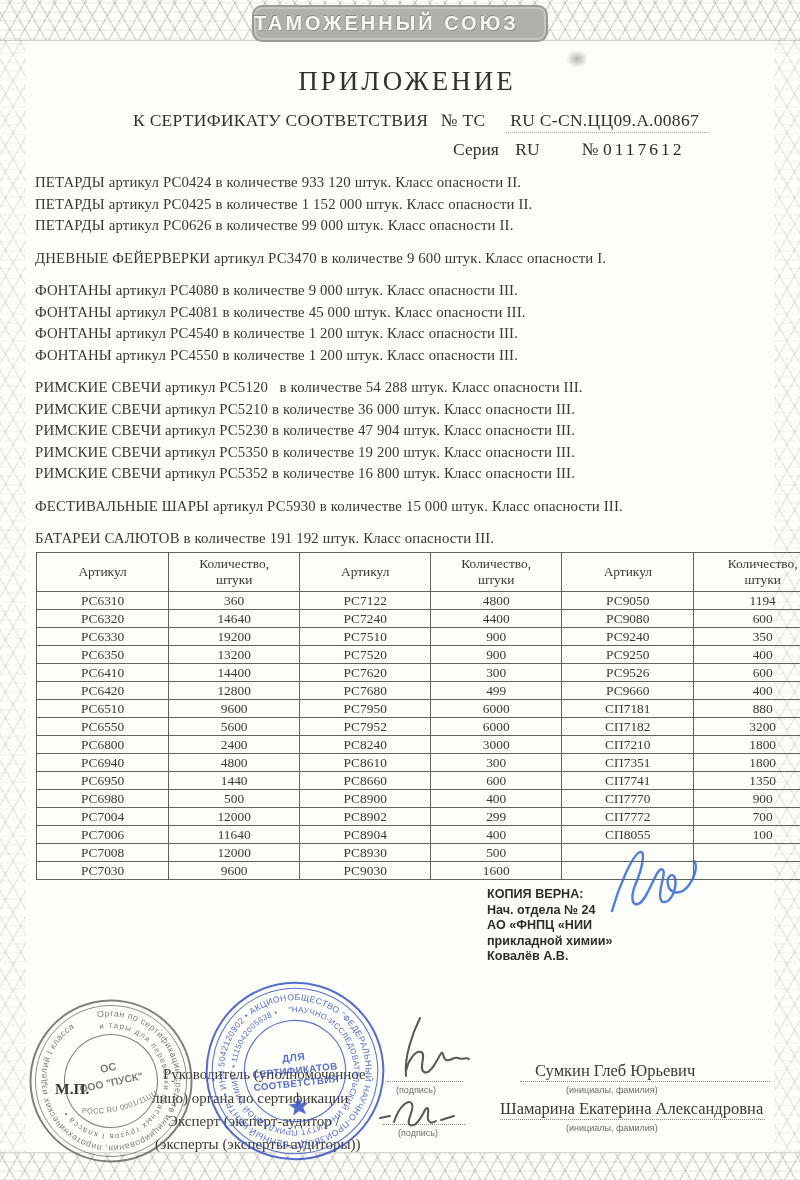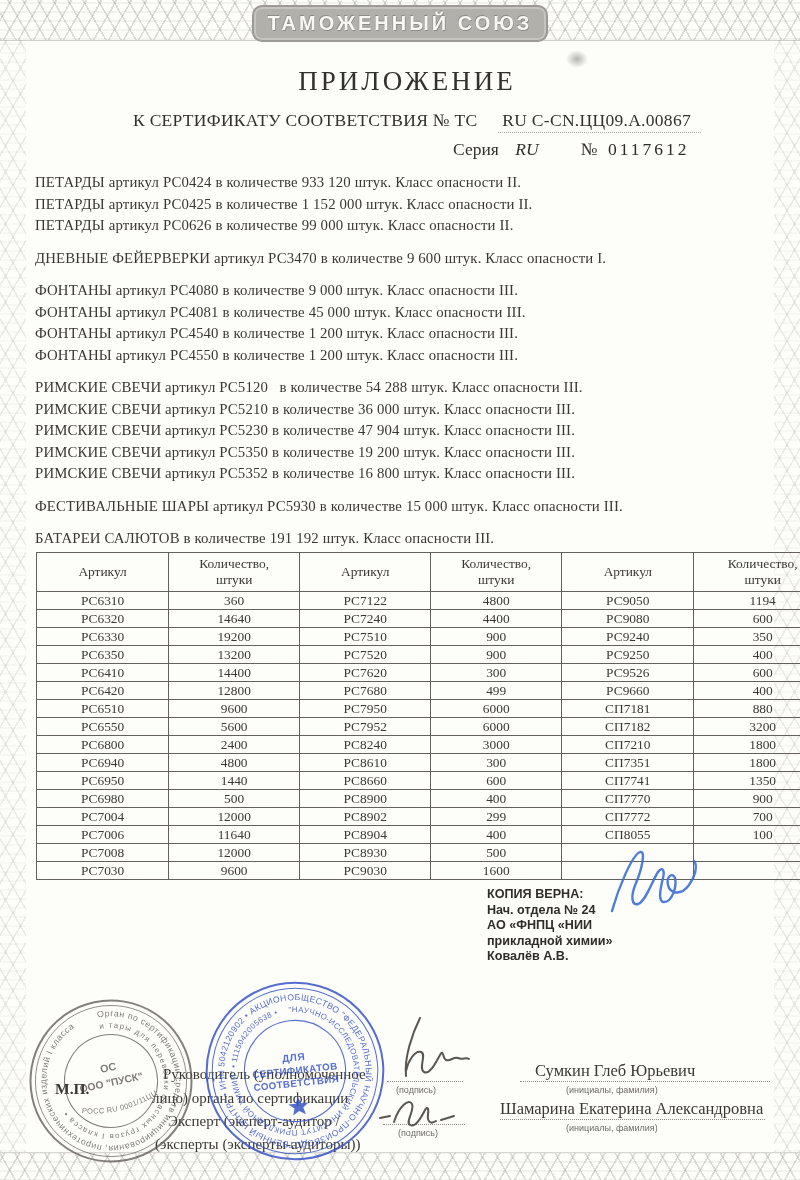--- a/index.html
+++ b/index.html
@@ -17,38 +17,38 @@
   }
   .strip.top{left:0;top:0;width:800px;height:40px;border-bottom:1px solid #d2d0cc;}
   .strip.bottom{left:0;top:1152px;width:800px;height:28px;border-top:1px solid #d8d6d2;}
   .strip.left{left:0;top:40px;width:26px;height:1112px;opacity:.55;}
   .strip.right{left:774px;top:40px;width:26px;height:1112px;opacity:.55;}
   
   .banner{
     position:absolute;left:252px;top:5px;width:292px;height:33px;z-index:2;
     background:#b2b0ab;border:2px solid #9c9a95;border-radius:10px;
     box-shadow:inset 0 0 0 2px #c6c4bf;
-    display:flex;align-items:center;justify-content:center;
+    display:flex;align-items:center;
   }
   .banner span{
     font-family:"Liberation Sans",sans-serif;font-weight:bold;font-size:20px;
     letter-spacing:3px;color:#f8f7f3;
     text-shadow:0.6px 0.6px 0 #8d8b86,-0.6px -0.6px 0 #8d8b86;
     white-space:nowrap;
   }
   
   .title{position:absolute;left:0;top:66px;width:800px;text-align:center;
     font-size:27px;letter-spacing:3px;color:#33312d;padding-left:7px;}
   .cert-line{position:absolute;left:133px;top:110px;font-size:17.5px;letter-spacing:.3px;color:#33312d;white-space:nowrap;}
-  .cert-line .nsign{margin-left:0;}
+  .cert-line .nsign{margin-left:8px;}
   .cert-line .cnum{margin-left:16px;border-bottom:1.5px dotted #aaa8a2;padding:0 10px 2px 4px;}
   .series-line{position:absolute;left:453px;top:139px;font-size:17.5px;color:#33312d;white-space:nowrap;}
-  .series-line .reg{margin-left:12px;font-style:italic;}
+  .series-line .reg{margin-left:12px;}
   .series-line .ssign{margin-left:38px;}
-  .series-line .snum{margin-left:6px;letter-spacing:3px;color:#2d2b27;}
+  .series-line .snum{letter-spacing:3px;color:#2d2b27;}
   
   #products{position:absolute;left:35px;top:172px;width:720px;z-index:1;font-family:Liberation Serif, serif;}
   .product-group{margin-bottom:11px;}
   .product-line{font-size:14.8px;line-height:21.5px;letter-spacing:.15px;white-space:nowrap;}
   
   table.qty{position:absolute;left:36px;top:552px;width:796px;border-collapse:collapse;z-index:1;}
   table.qty th,table.qty td{
     border:1px solid #64615b;text-align:center;vertical-align:middle;
     font-family:"Liberation Serif",serif;color:#3b3934;
   }

